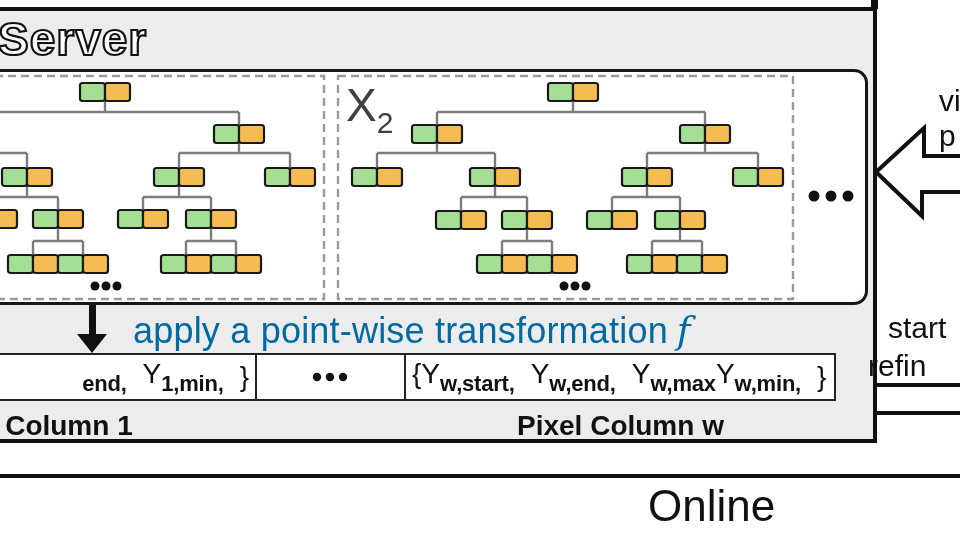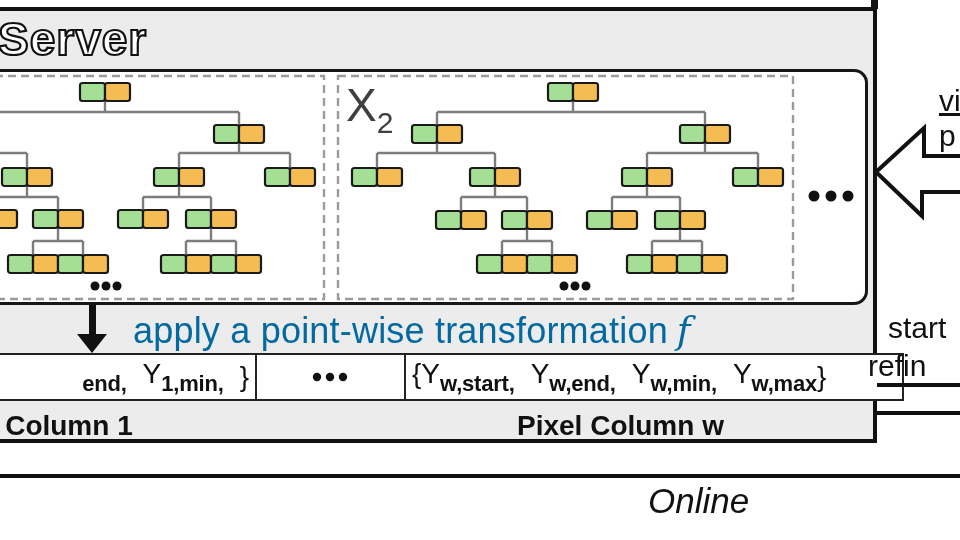--- a/index.html
+++ b/index.html
@@ -10,71 +10,71 @@
   #server-box{left:-12px;top:7px;width:889px;height:436px;background:#ececec;
               border:4px solid #111;box-sizing:border-box;}
   #rounded-panel{left:-20px;top:69px;width:888px;height:236px;background:#fff;
                  border:3px solid #161616;border-radius:14px;box-sizing:border-box;}
 
   
   .cell{top:353px;height:48px;background:#fff;border:2px solid #222;box-sizing:border-box;
         display:flex;align-items:center;white-space:nowrap;}
   #cell-1{left:-20px;width:277px;justify-content:flex-end;padding-right:6px;}
   #cell-2{left:255px;width:151px;}
-  #cell-3{left:404px;width:500px;padding-left:6px;}
+  #cell-3{left:404px;width:432px;padding-left:6px;}
   .settext{font-size:28px;color:#111;}
   .settext .token{display:inline-block;}
   .settext .token.gap{margin-right:16px;}
   .settext .sub{font-size:22px;font-weight:700;vertical-align:-8px;letter-spacing:-0.2px;}
 
   .collabel{font-size:28px;font-weight:700;color:#111;top:410px;}
 
   #server-title{left:-2px;top:12px;font-size:46px;font-weight:700;color:#fff;
                 -webkit-text-stroke:2.2px #111;letter-spacing:1px;}
   #x2-label{left:346px;top:78px;font-size:46px;color:#404040;}
   #x2-label .sub{font-size:30px;font-weight:400;vertical-align:-12px;}
 
   #apply-label{left:133px;top:309px;font-size:36px;color:#0369a1;letter-spacing:0.2px;white-space:nowrap;}
   #apply-label .mathf{font-family:"DejaVu Serif",serif;font-style:italic;font-size:37px;margin-left:9px;}
 
   .margin-note{color:#111;white-space:nowrap;}
-  #vi-label{left:939px;top:84px;font-size:30px;text-decoration:underline;}
+  #vi-label{left:939px;top:84px;font-size:30px;}
   #p-label{left:939px;top:119px;font-size:30px;}
   #prog-label{left:888px;top:311px;font-size:30px;}
   #refin-label{left:868px;top:349px;font-size:30px;}
 
   .hline{background:#111;}
   #right-bar-1{left:877px;top:383px;width:85px;height:4px;}
   #right-bar-2{left:877px;top:411px;width:85px;height:4px;}
   #bottom-rule{left:0;top:474px;width:960px;height:4px;}
   #top-stub{left:871px;top:0;width:7px;height:9px;background:#111;}
 
-  #online-label{left:648px;top:481px;font-size:35px;color:#111;font-style:italic;}
+  #online-label{left:648px;top:481px;font-size:44px;color:#111;}
 
   #diagram-svg{left:0;top:0;width:960px;height:540px;pointer-events:none;}
 </style>
 </head>
 <body>
 
 <div id="stage">
 
   <div class="abs" id="server-box"></div>
   <div class="abs" id="rounded-panel"></div>
 
   <div class="abs cell settext" id="cell-1">
       <span class="token gap"><span class="sub">end,</span></span>
       <span class="token gap"><span>Y</span><span class="sub">1,min,</span></span>
       <span class="token"><span>}</span></span>
     </div>
   <div class="abs cell" id="cell-2"></div>
   <div class="abs cell settext" id="cell-3">
       <span class="token gap"><span>{Y</span><span class="sub">w,start,</span></span>
       <span class="token gap"><span>Y</span><span class="sub">w,end,</span></span>
+      <span class="token"><span>Y</span><span class="sub">w,max</span></span>
       <span class="token gap"><span>Y</span><span class="sub">w,min,</span></span>
-      <span class="token"><span>Y</span><span class="sub">w,max</span></span>
       <span class="token"><span>}</span></span>
     </div>
 
   <svg class="abs" id="diagram-svg" viewBox="0 0 960 540">
     <rect x="-18" y="76" width="342" height="223" fill="none" stroke="#9b9b9b" stroke-width="2.4" stroke-dasharray="8 5"></rect>
     <rect x="338" y="76" width="455" height="223" fill="none" stroke="#9b9b9b" stroke-width="2.4" stroke-dasharray="8 5"></rect>
     <g id="tree-layer">
         <g>
           <line x1="105" y1="101" x2="105" y2="112" stroke="#7d7d7d" stroke-width="2.4"></line>
           <line x1="-40" y1="112" x2="239" y2="112" stroke="#7d7d7d" stroke-width="2.4"></line>

